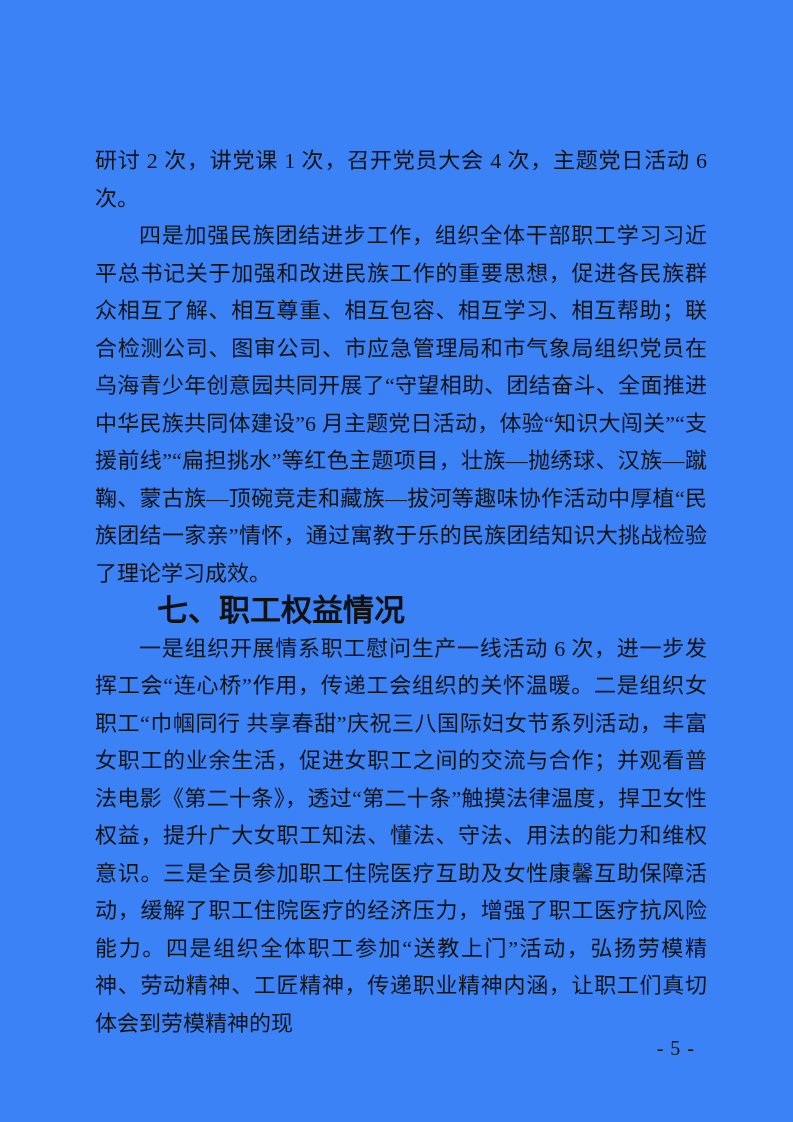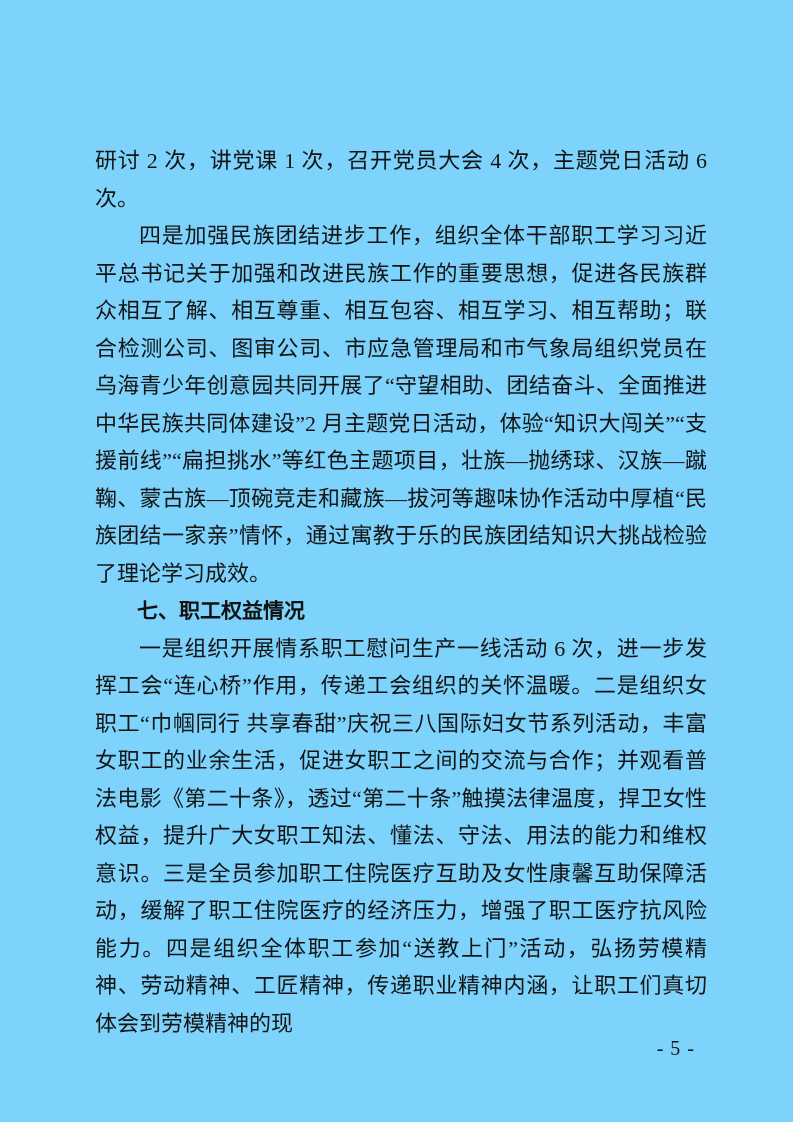--- a/index.html
+++ b/index.html
@@ -4,21 +4,21 @@
 <style>
   html, body {
     margin: 0;
     padding: 0;
     background: #ffffff;
   }
   .page {
     position: relative;
     width: 793px;
     height: 1122px;
-    background: #7dd3fc;
+    background: #3b82f6;
     overflow: hidden;
     color: #141414;
   }
   .content {
     position: absolute;
     left: 95px;
     top: 142px;
     width: 612px;
     font-family: "Liberation Serif", "DejaVu Serif", serif;
     font-size: 22px;
@@ -36,39 +36,39 @@
   }
   .para-flush {
     text-indent: 0;
   }
   .section-heading {
     margin: 0;
     padding: 0;
     text-indent: 2em;
     font-family: "Liberation Sans", "DejaVu Sans", sans-serif;
     font-weight: 700;
-    font-size: 21px;
+    font-size: 31px;
     line-height: 37.5px;
     color: #111111;
   }
   .page-footer {
     position: absolute;
     top: 1036px;
     right: 98px;
     font-family: "Liberation Serif", "DejaVu Serif", serif;
     font-size: 20px;
     line-height: 24px;
     color: #141414;
     letter-spacing: 1px;
   }
 </style>
 </head>
 <body>
 
 <div class="page">
   <div class="content">
     <p class="para-flush">研讨 2 次，讲党课 1 次，召开党员大会 4 次，主题党日活动 6 次。</p>
-    <p class="para-indent">四是加强民族团结进步工作，组织全体干部职工学习习近平总书记关于加强和改进民族工作的重要思想，促进各民族群众相互了解、相互尊重、相互包容、相互学习、相互帮助；联合检测公司、图审公司、市应急管理局和市气象局组织党员在乌海青少年创意园共同开展了“守望相助、团结奋斗、全面推进中华民族共同体建设”2 月主题党日活动，体验“知识大闯关”“支援前线”“扁担挑水”等红色主题项目，壮族—抛绣球、汉族—蹴鞠、蒙古族—顶碗竞走和藏族—拔河等趣味协作活动中厚植“民族团结一家亲”情怀，通过寓教于乐的民族团结知识大挑战检验了理论学习成效。</p>
+    <p class="para-indent">四是加强民族团结进步工作，组织全体干部职工学习习近平总书记关于加强和改进民族工作的重要思想，促进各民族群众相互了解、相互尊重、相互包容、相互学习、相互帮助；联合检测公司、图审公司、市应急管理局和市气象局组织党员在乌海青少年创意园共同开展了“守望相助、团结奋斗、全面推进中华民族共同体建设”6 月主题党日活动，体验“知识大闯关”“支援前线”“扁担挑水”等红色主题项目，壮族—抛绣球、汉族—蹴鞠、蒙古族—顶碗竞走和藏族—拔河等趣味协作活动中厚植“民族团结一家亲”情怀，通过寓教于乐的民族团结知识大挑战检验了理论学习成效。</p>
     <h2 class="section-heading">七、职工权益情况</h2>
     <p class="para-indent">一是组织开展情系职工慰问生产一线活动 6 次，进一步发挥工会“连心桥”作用，传递工会组织的关怀温暖。二是组织女职工“巾帼同行 共享春甜”庆祝三八国际妇女节系列活动，丰富女职工的业余生活，促进女职工之间的交流与合作；并观看普法电影《第二十条》，透过“第二十条”触摸法律温度，捍卫女性权益，提升广大女职工知法、懂法、守法、用法的能力和维权意识。三是全员参加职工住院医疗互助及女性康馨互助保障活动，缓解了职工住院医疗的经济压力，增强了职工医疗抗风险能力。四是组织全体职工参加“送教上门”活动，弘扬劳模精神、劳动精神、工匠精神，传递职业精神内涵，让职工们真切体会到劳模精神的现</p>
   </div>
   <div class="page-footer">- 5 -</div>
 </div>
 
 </body></html>

